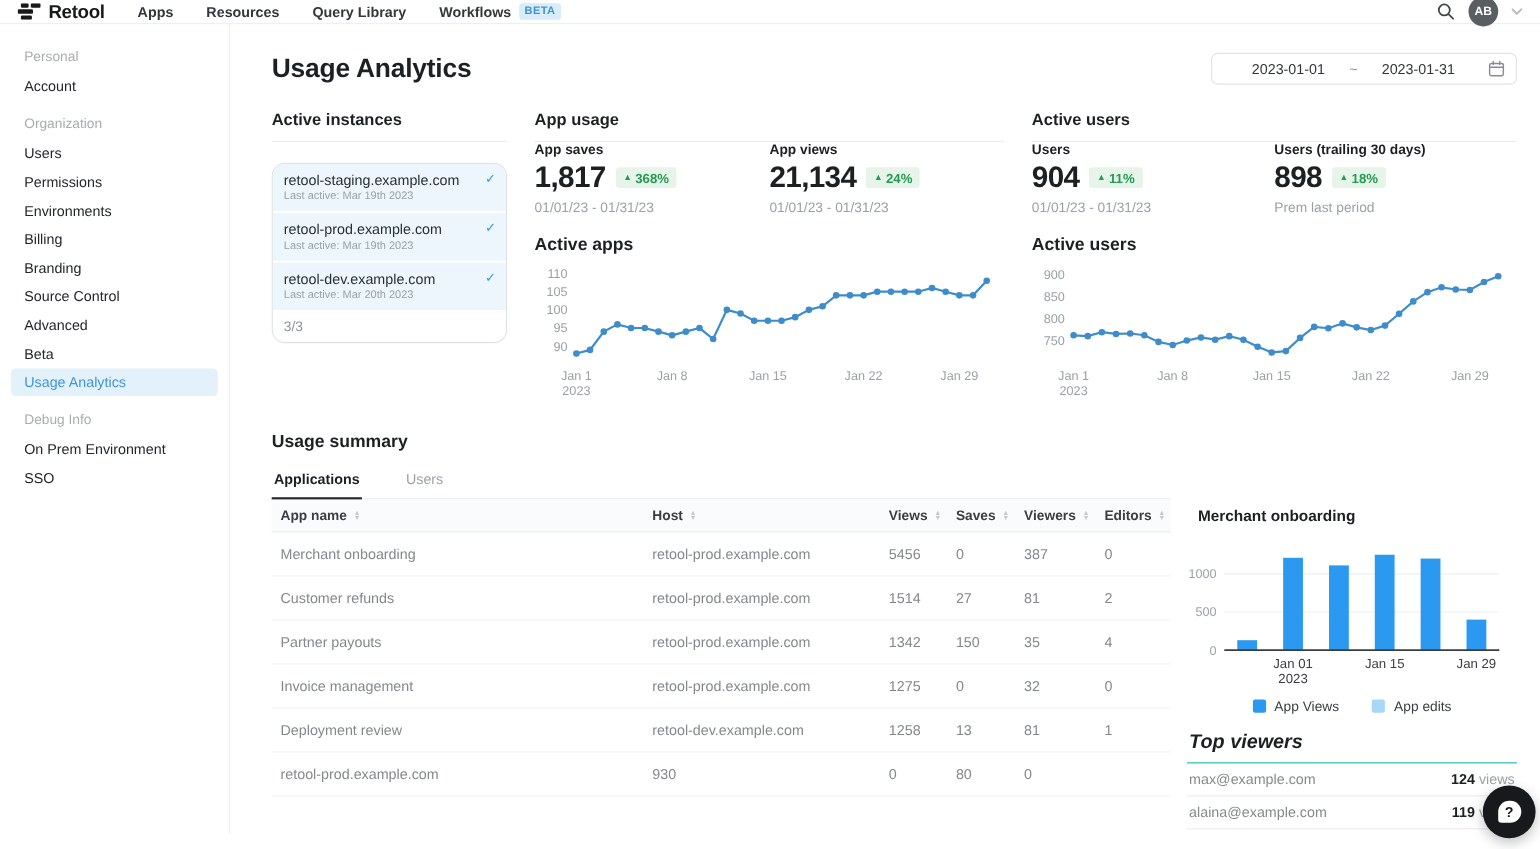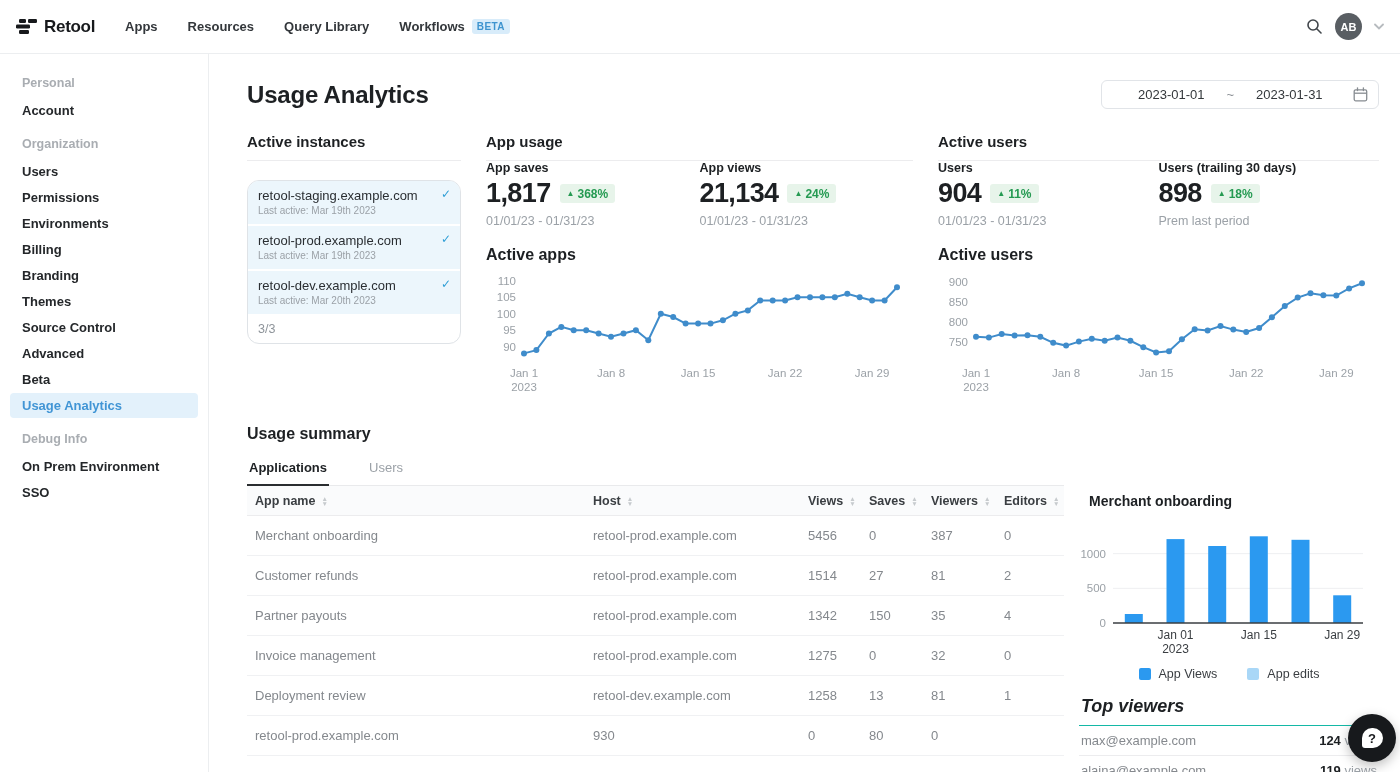--- a/index.html
+++ b/index.html
@@ -4,32 +4,32 @@
 <style>
   * { box-sizing: border-box; }
   html,body { margin:0; padding:0; }
   body {
     width:1400px; height:772px; overflow:hidden; background:#fff;
     font-family:"Liberation Sans","DejaVu Sans",sans-serif; color:#1d2023; font-size:13px;
   }
   svg text { font-family:"Liberation Sans","DejaVu Sans",sans-serif; }
 
   
-  .navbar { height:54px; display:flex; align-items:center; padding:0 16px; border-bottom:1px solid #eceef0; background:#fff; }
+  .navbar { height:22px; display:flex; align-items:center; padding:0 16px; border-bottom:1px solid #eceef0; background:#fff; }
   .brand { display:flex; align-items:center; gap:7px; margin-right:30px; cursor:pointer; }
   .brand-word { font-size:17px; font-weight:800; letter-spacing:-0.3px; color:#17191c; }
   .nav-items { display:flex; align-items:center; gap:30px; }
   .nav-link { display:flex; align-items:center; gap:7px; font-size:13px; font-weight:600; color:#33373b; cursor:pointer; }
   .beta-badge { background:#d8ecfa; color:#3e94cf; font-size:10px; font-weight:700; letter-spacing:.4px; padding:2px 5px; border-radius:3px; }
   .nav-right { margin-left:auto; display:flex; align-items:center; gap:12px; }
   .avatar { width:27px; height:27px; border-radius:50%; background:#595e63; color:#fff; font-size:11px; font-weight:700; display:flex; align-items:center; justify-content:center; cursor:pointer; }
 
   
   .shell { display:flex; height:736px; }
-  .sidebar { width:209px; flex-shrink:0; border-right:1px solid #eceef0; padding-top:22px; overflow:hidden;font-weight:bold; }
+  .sidebar { width:209px; flex-shrink:0; border-right:1px solid #eceef0; padding-top:22px; overflow:hidden; }
   .sb-title { color:#a9adb2; font-size:12.5px; padding:0 22px; margin:14px 0 8px; }
   .sb-title:first-child { margin-top:0; }
   .sb-item { font-size:13px; color:#24272a; padding:4px 12px; margin:0 10px 1px; border-radius:4px; cursor:pointer; line-height:17px; }
   .sb-item.active { background:#e3f1fb; color:#4195d5; }
 
   .main { flex:1; padding:26px 21px 0 38px; position:relative; overflow:hidden; }
 
   
   .page-head { display:flex; justify-content:space-between; align-items:center; }
   .page-title { font-size:24px; font-weight:700; margin:0; letter-spacing:-0.2px; }
@@ -137,21 +137,20 @@
 <div class="shell">
   <aside class="sidebar" id="sidebar">
       <div class="sb-title">Personal</div>
       <div class="sb-item">Account</div>
       <div class="sb-title">Organization</div>
       <div class="sb-item">Users</div>
       <div class="sb-item">Permissions</div>
       <div class="sb-item">Environments</div>
       <div class="sb-item">Billing</div>
       <div class="sb-item">Branding</div>
-      <div class="sb-item">Themes</div>
       <div class="sb-item">Source Control</div>
       <div class="sb-item">Advanced</div>
       <div class="sb-item">Beta</div>
       <div class="sb-item active">Usage Analytics</div>
       <div class="sb-title">Debug Info</div>
       <div class="sb-item">On Prem Environment</div>
       <div class="sb-item">SSO</div>
     </aside>
 
   <main class="main">

